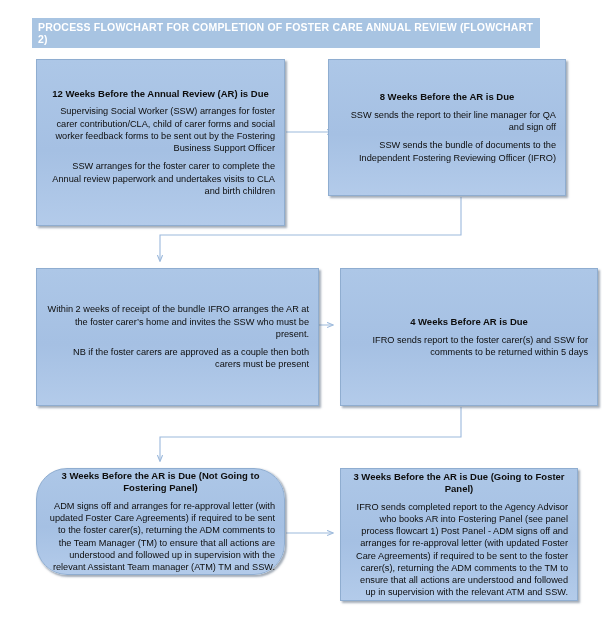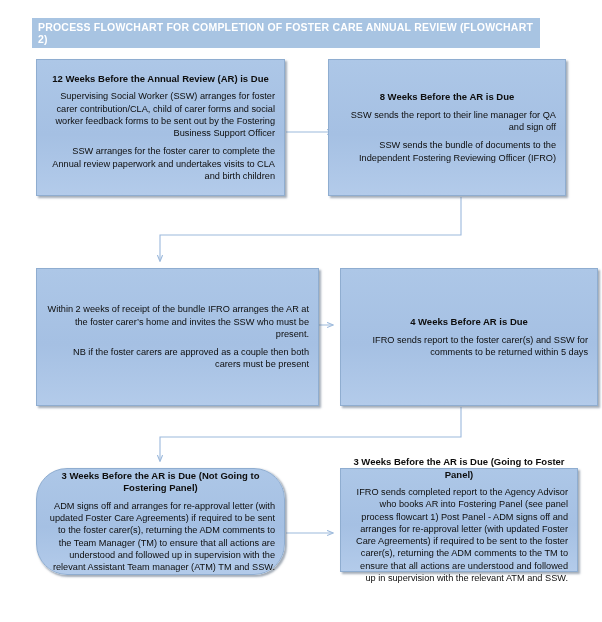--- a/index.html
+++ b/index.html
@@ -61,26 +61,26 @@
   }
   .box .b-para {
     font-size: 9.2px;
     text-align: right;
     line-height: 1.33;
     margin-bottom: 6px;
   }
   .box .b-para:last-child { margin-bottom: 0; }
 
   
-  #box-1 { left: 36px;  top: 59px;  width: 249px; height: 137px; }
+  #box-1 { left: 36px;  top: 59px;  width: 249px; height: 167px; }
   #box-2 { left: 328px; top: 59px;  width: 238px; height: 137px; }
   #box-3 { left: 36px;  top: 268px; width: 283px; height: 138px; }
   #box-4 { left: 340px; top: 268px; width: 258px; height: 138px; }
   #box-5 { left: 36px;  top: 468px; width: 249px; height: 107px; border-radius: 31px; }
-  #box-6 { left: 340px; top: 468px; width: 238px; height: 104px; }
+  #box-6 { left: 340px; top: 468px; width: 238px; height: 133px; }
 
   
   .conn-svg {
     position: absolute;
     left: 0;
     top: 0;
     width: 602px;
     height: 622px;
     pointer-events: none;
   }

